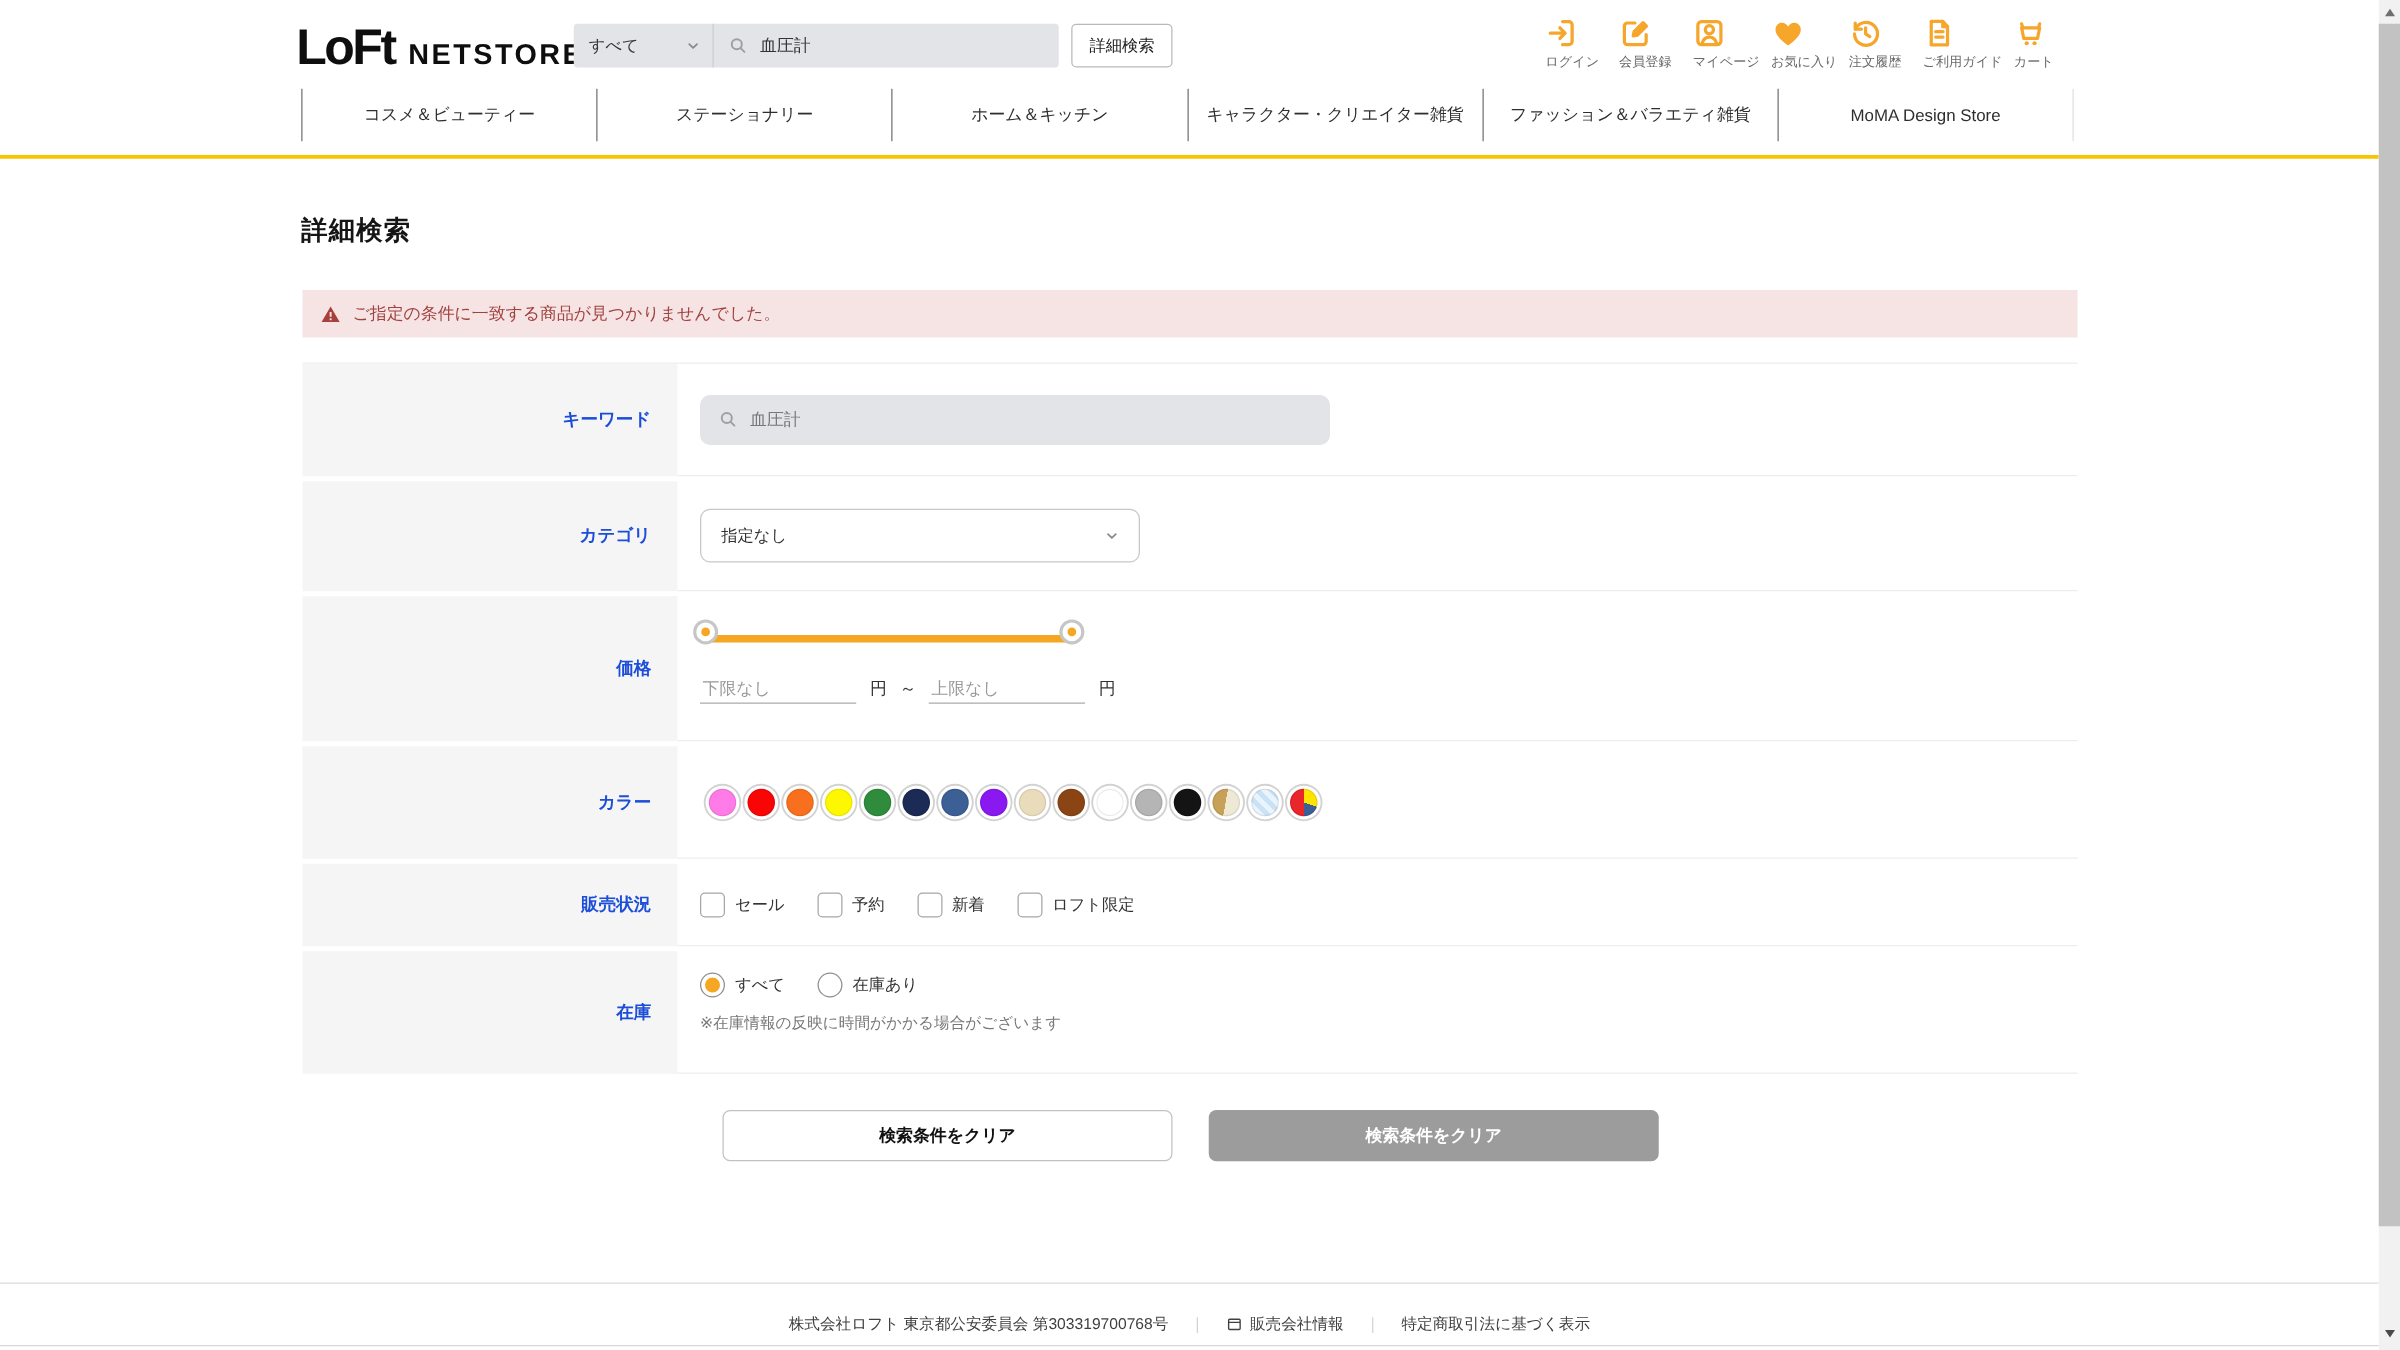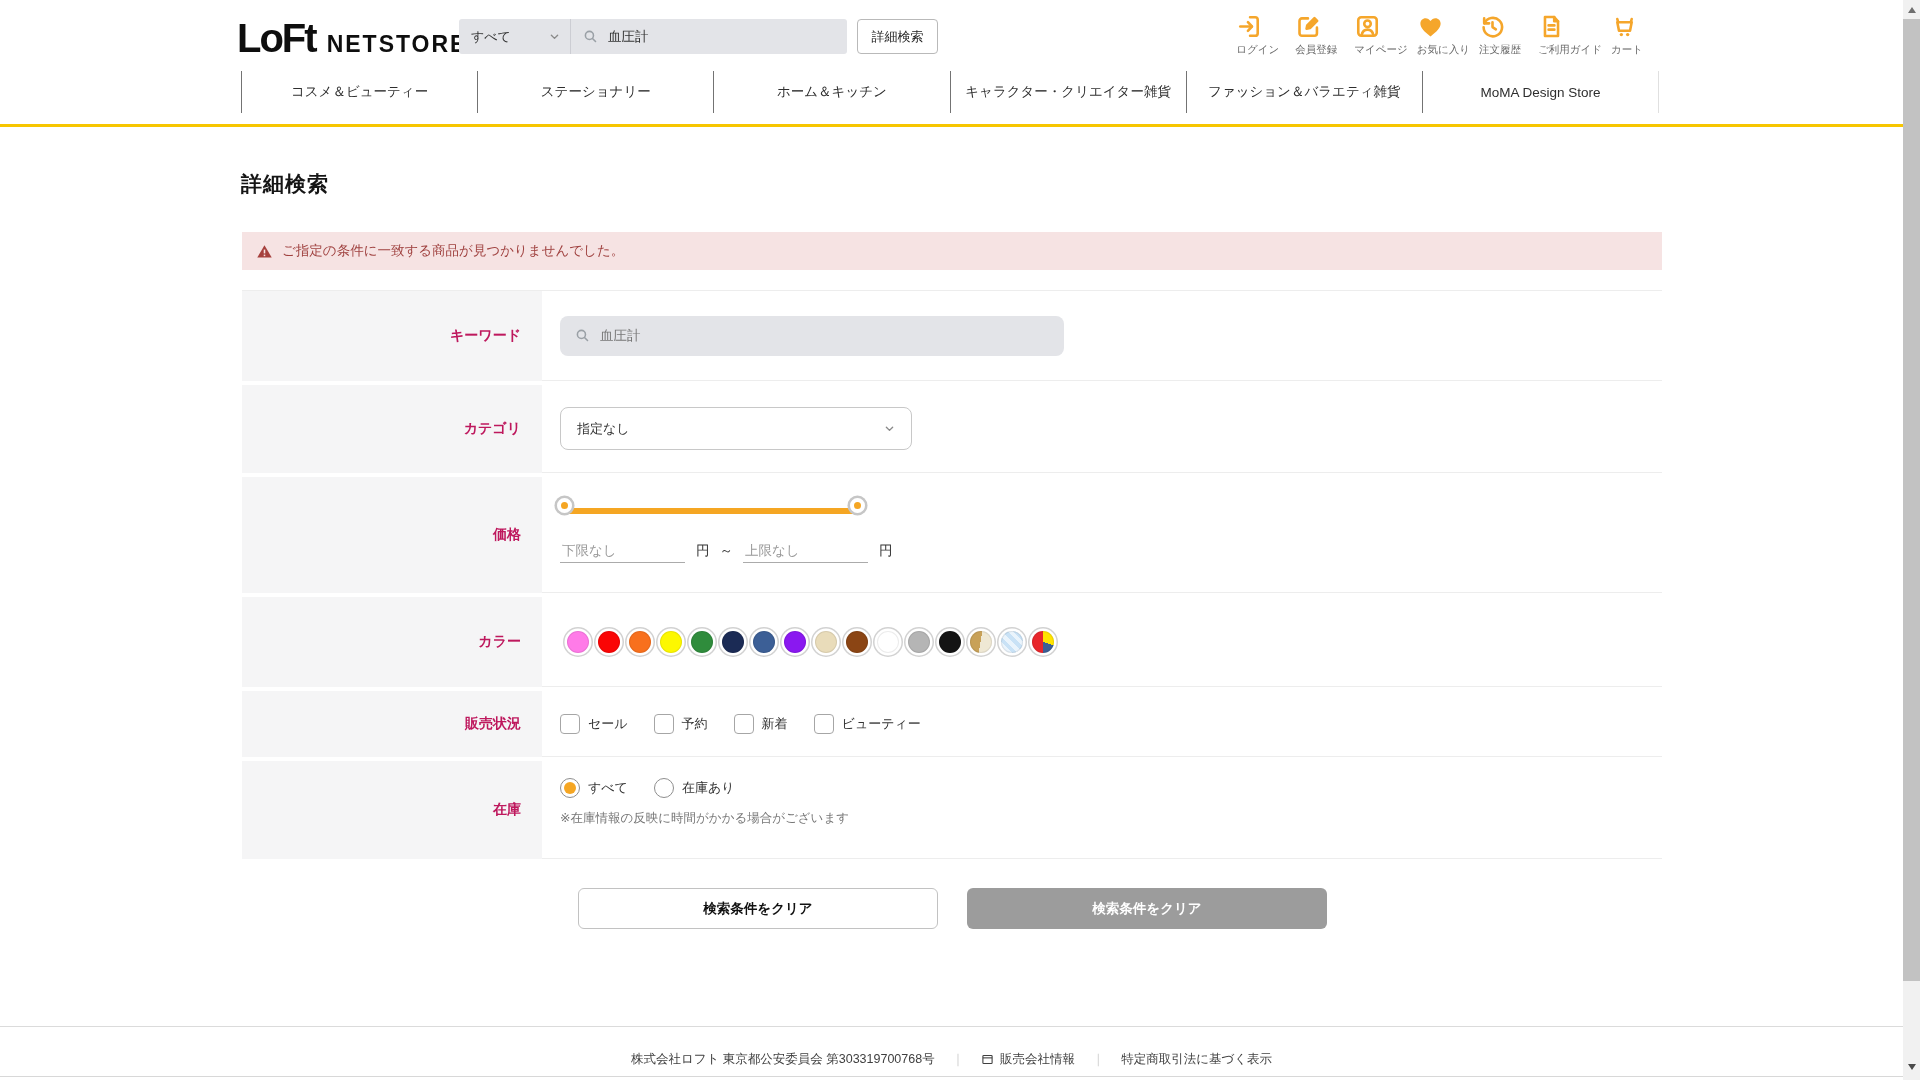--- a/index.html
+++ b/index.html
@@ -39,21 +39,21 @@
   
   .title { position:absolute; left:241px; top:170px; font-size:21px; font-weight:bold;
            letter-spacing:1px; color:#151515; }
   .alert { position:absolute; left:242px; top:232px; width:1420px; height:38px; background:#F6E3E3;
            display:flex; align-items:center; gap:9px; padding-left:14px; font-size:13.5px; color:#A04240; }
   .warn { width:17px; height:17px; }
 
   .ftable { position:absolute; left:242px; top:290px; width:1420px; border-top:1px solid #EDEDED; }
   .frow { display:flex; margin-bottom:4px; }
   .flabel { width:300px; background:#F5F5F6; display:flex; align-items:center; justify-content:flex-end;
-            padding-right:21px; font-size:14px; font-weight:bold; color:#be185d; }
+            padding-right:21px; font-size:14px; font-weight:bold; color:#1d4ed8; }
   .fcontent { flex:1; border-bottom:1px solid #EDEDED; padding-left:18px; position:relative; }
   .fc-center { display:flex; align-items:center; }
 
   .kw-input { width:504px; height:40px; background:#E3E4E8; border-radius:8px; display:flex;
               align-items:center; gap:9px; padding:0 14px; font-size:13.5px; color:#777; cursor:text; }
   .cselect  { width:352px; height:43px; background:#fff; border:1px solid #C8C8C8; border-radius:8px;
               display:flex; align-items:center; justify-content:space-between; padding:0 14px 0 16px;
               font-size:13px; color:#333; cursor:pointer; }
 
   .slider { position:relative; width:302px; height:26px; margin-top:21px; }
@@ -323,21 +323,21 @@
             <label class="check">
               <span class="box"></span>
               <span>予約</span>
             </label>
             <label class="check">
               <span class="box"></span>
               <span>新着</span>
             </label>
             <label class="check">
               <span class="box"></span>
-              <span>ビューティー</span>
+              <span>ロフト限定</span>
             </label>
           </div>
       </div>
     </div>
 
     <div class="frow" style="height:98px">
       <div class="flabel">在庫</div>
       <div class="fcontent">
         <div class="radios">
             <label class="radio checked">

